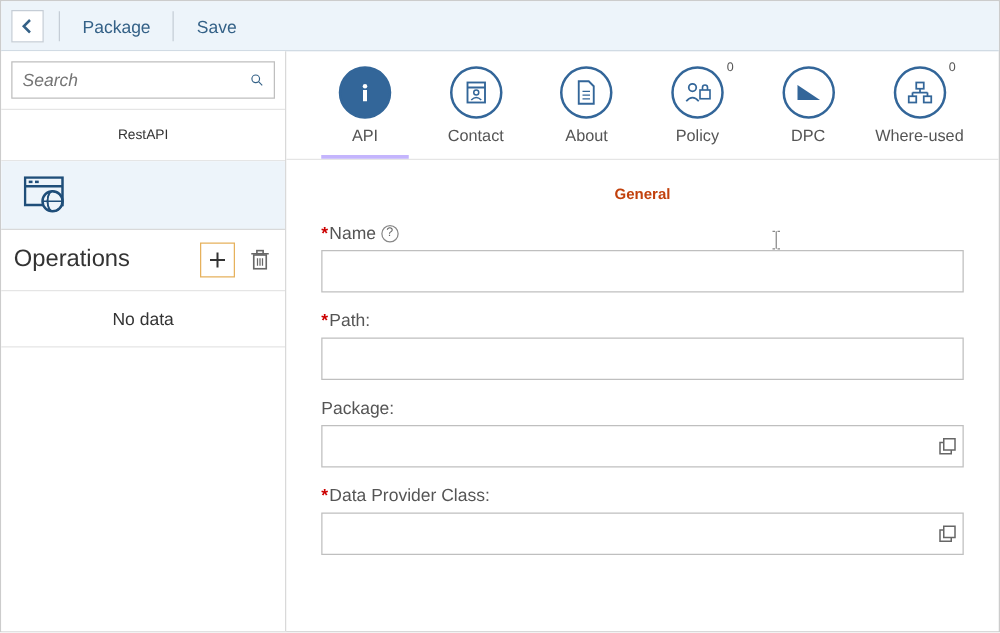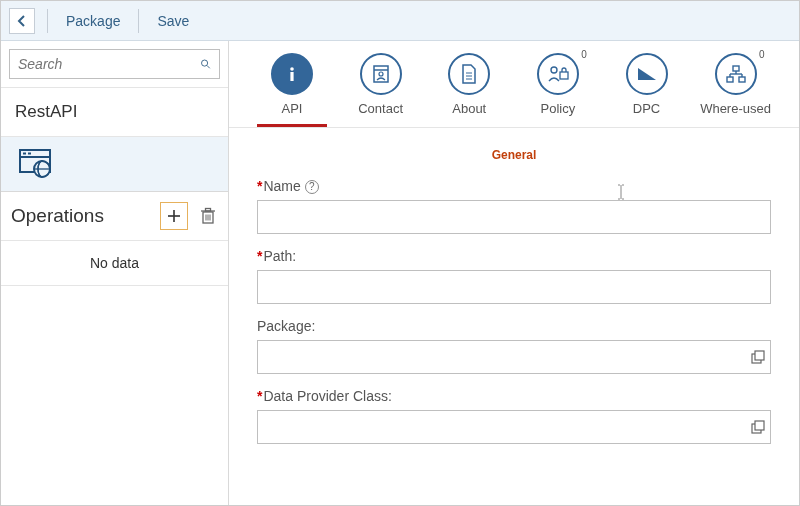--- a/index.html
+++ b/index.html
@@ -7,34 +7,34 @@
   .root { width: 800px; height: 506px; border: 1px solid #ccc; display: flex; flex-direction: column; }
   .toolbar { height: 40px; background: #edf4fa; border-bottom: 1px solid #d1dbe4; display: flex; align-items: center; padding: 0 8px; gap: 4px; }
   .back-btn { width: 26px; height: 26px; border: 1px solid #c5cdd6; background: #fff; display: flex; align-items: center; justify-content: center; cursor: pointer; }
   .tb-sep { width: 1px; height: 24px; background: #c5cdd6; margin: 0 8px; }
   .tb-link { color: #346187; font-size: 14px; cursor: pointer; padding: 0 6px; }
   .body { flex: 1; display: flex; min-height: 0; }
   .sidebar { width: 228px; border-right: 1px solid #d9d9d9; display: flex; flex-direction: column; background: #fff; }
   .search-wrap { padding: 8px; border-bottom: 1px solid #e5e5e5; }
   .search-box { height: 30px; border: 1px solid #bfbfbf; display: flex; align-items: center; padding: 0 8px; }
   .search-box input { flex: 1; border: none; outline: none; font-style: italic; color: #888; font-size: 14px; background: transparent; }
-  .rest-title { padding: 14px 14px; font-size: 17px; color: #333; border-bottom: 1px solid #e5e5e5; }
+  .rest-title { padding: 14px 14px; font-size: 11px; color: #333; border-bottom: 1px solid #e5e5e5; text-align: center; }
   .res-row { padding: 12px 18px; background: #edf4fa; border-bottom: 1px solid #d9d9d9; }
   .ops-header { display: flex; align-items: center; padding: 10px 10px; border-bottom: 1px solid #e5e5e5; }
   .ops-title { flex: 1; font-size: 19px; color: #333; }
   .add-btn { width: 28px; height: 28px; border: 1px solid #e6b15c; background: #fff; display: flex; align-items: center; justify-content: center; cursor: pointer; margin-right: 10px; }
   .trash-btn { width: 20px; height: 20px; cursor: pointer; display: flex; align-items: center; justify-content: center; }
   .no-data { text-align: center; padding: 14px 0; color: #333; font-size: 14px; border-bottom: 1px solid #e5e5e5; }
   .main { flex: 1; overflow: auto; }
   .tabs { display: flex; justify-content: space-between; padding: 12px 28px 0 28px; border-bottom: 1px solid #e5e5e5; }
   .tab { display: flex; flex-direction: column; align-items: center; gap: 6px; padding-bottom: 8px; cursor: pointer; position: relative; min-width: 70px;}
   .tab .circle { width: 42px; height: 42px; border-radius: 50%; border: 2px solid #336699; display: flex; align-items: center; justify-content: center; position: relative; }
   .tab.active .circle { background: #336699; }
   .tab-label { font-size: 13px; color: #555; }
-  .tab.active { border-bottom: 3px solid #b91c1c; }
+  .tab.active { border-bottom: 3px solid #c4b5fd; }
   .tab .badge { position: absolute; top: -6px; right: -10px; font-size: 10px; color: #555; }
   .form { padding: 20px 28px; }
   .section-title { font-size: 12px; font-weight: bold; color: #c2410c; margin-bottom: 16px; text-align: center; }
   .field { margin-bottom: 14px; }
   .field label { display: block; font-size: 14px; color: #555; margin-bottom: 6px; }
   .req { color: #c00; font-weight: bold; margin-right: 1px;}
   .input-row { position: relative; }
   .field input[type="text"] { width: 100%; height: 34px; border: 1px solid #bfbfbf; padding: 0 8px; font-size: 13px; outline: none; }
   .vh-btn { position: absolute; right: 6px; top: 50%; transform: translateY(-50%); cursor: pointer; }
   .text-cursor { position: absolute; top: -16px; right: 145px; color: #888; }

